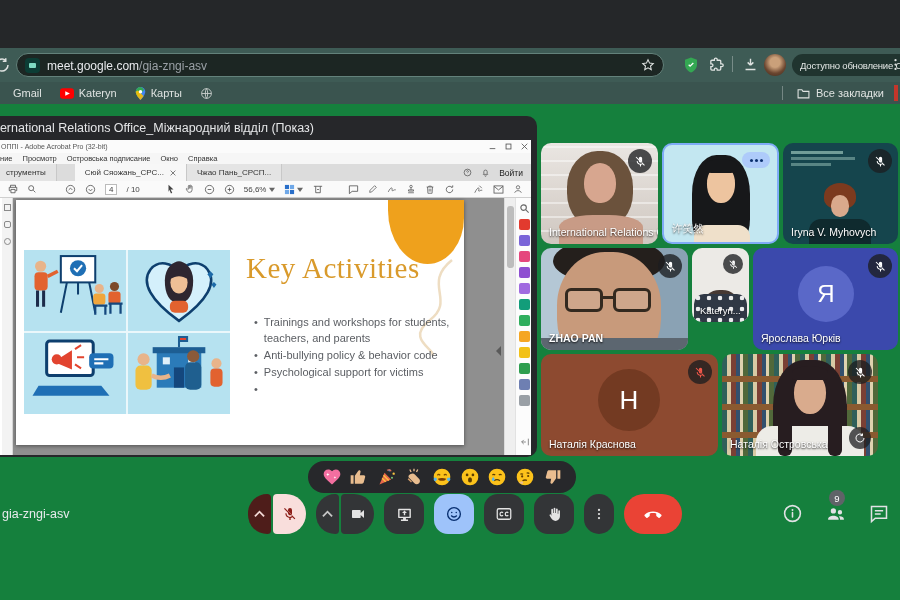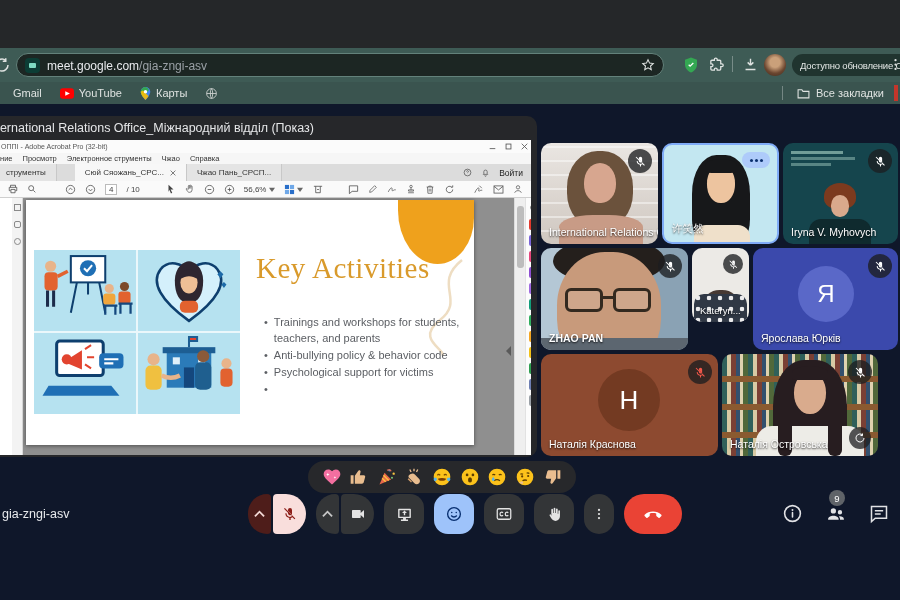--- a/index.html
+++ b/index.html
@@ -1,17 +1,17 @@
 <!DOCTYPE html>
 <html><head>
 <meta charset="utf-8">
 <style>
   html,body{margin:0;padding:0;background:#000;}
   *{box-sizing:border-box;}
-  .screen{position:relative;width:900px;height:600px;background:#0f172a;overflow:hidden;
+  .screen{position:relative;width:900px;height:600px;background:#15803d;overflow:hidden;
           font-family:"Liberation Sans",sans-serif;}
   .abs{position:absolute;}
   svg{display:block;}
   
   .tabstrip{left:0;top:0;width:900px;height:48px;background:#252729;}
   .chrometoolbar{left:0;top:48px;width:900px;height:34px;background:#3e5b55;}
   .addrbar{left:16px;top:53px;width:648px;height:24px;border-radius:13px;background:#1c2623;
            border:1px solid #63827b;display:flex;align-items:center;padding:0 8px;gap:7px;}
   .addr-host{color:#e8eaed;font-size:12px;}
   .addr-path{color:#9aa0a6;font-size:12px;}
@@ -36,21 +36,21 @@
                  display:flex;align-items:center;font-size:7px;color:#555;padding:0 3px;}
   .acro-menubar{position:absolute;left:0;top:13px;width:100%;height:11px;background:#f6f6f6;
                 display:flex;align-items:center;gap:10px;font-size:7.5px;color:#333;padding:0 3px;}
   .acro-tabs{position:absolute;left:0;top:24px;width:100%;height:17px;background:#dcdcdc;
              display:flex;align-items:flex-end;font-size:8px;color:#333;}
   .atab{height:17px;display:flex;align-items:center;padding:0 10px;gap:6px;background:#e4e4e4;border-right:1px solid #c8c8c8;}
   .atab.active{background:#f7f7f7;}
   .acro-toolbar{position:absolute;left:0;top:41px;width:100%;height:17px;background:#fafafa;
                 border-bottom:1px solid #cfcfcf;display:flex;align-items:center;gap:9px;padding:0 8px;
                 font-size:8px;color:#444;}
-  .doc{position:absolute;left:12px;top:58px;width:531px;height:257px;background:#8f8f8f;}
+  .doc{position:absolute;left:2px;top:58px;width:531px;height:257px;background:#8f8f8f;}
   .slide{position:absolute;left:14px;top:2px;width:448px;height:245px;background:#fff;
          box-shadow:0 1px 4px rgba(0,0,0,.45);overflow:hidden;}
   .illo{position:absolute;left:8px;top:50px;width:206px;height:164px;background:#b6e2f0;}
   .slidetitle{position:absolute;left:230px;top:52px;font-family:"Liberation Serif",serif;
               font-size:29px;color:#d99a2b;letter-spacing:.5px;}
   .bullets{position:absolute;left:238px;top:114px;width:204px;font-size:11px;color:#5b5e63;line-height:16px;}
   .brow{display:flex;gap:6px;margin-bottom:1px;}
   .sb-col{position:absolute;right:0;top:0;width:18px;height:257px;background:#fcfcfc;border-left:1px solid #e2e2e2;
           display:flex;flex-direction:column;align-items:center;padding-top:5px;gap:5px;}
   .sqic{width:11px;height:11px;border-radius:2px;}
@@ -123,21 +123,21 @@
 
   <div class="abs bookmarksbar">
     <span class="bm" style="margin-left:13px;">
       <span>Gmail</span>
     </span>
     <span class="bm">
       <svg width="14" height="11" viewBox="0 0 24 18">
           <rect x="0" y="0" width="24" height="18" rx="5" fill="#f00"></rect>
           <path d="M9 5l8 4-8 4z" fill="#fff"></path>
         </svg>
-      <span>YouTube</span>
+      <span>Kateryn</span>
     </span>
     <span class="bm">
       <svg width="11" height="13" viewBox="0 0 24 30">
           <path d="M12 0a11 11 0 0 0-11 11c0 8 11 19 11 19s11-11 11-19A11 11 0 0 0 12 0z" fill="#4285f4"></path>
           <path d="M12 0a11 11 0 0 0-11 11c0 4 2.7 8.6 5.5 12.4L20 7a11 11 0 0 0-8-7z" fill="#34a853"></path>
           <path d="M1 11c0 8 11 19 11 19s4-4 7-9L6 8a11 11 0 0 0-5 3z" fill="#fbbc04" opacity=".9"></path>
           <circle cx="12" cy="11" r="4" fill="#fff"></circle>
         </svg>
       <span>Карты</span>
     </span>
@@ -172,22 +172,22 @@
             <rect x="1.5" y="1.5" width="7" height="7" stroke-width="1.2"></rect>
           </svg>
         <svg width="7" height="7" viewBox="0 0 10 10" stroke="#555">
             <path d="M1 1l8 8M9 1l-8 8" stroke-width="1.2"></path>
           </svg>
       </span>
     </div>
     <div class="acro-menubar">
       <span style="margin-left:-3px;">ние</span>
       <span>Просмотр</span>
-      <span>Электронное струменты</span>
-      <span>Чжао</span>
+      <span>Островська подписание</span>
+      <span>Окно</span>
       <span>Справка</span>
     </div>
     <div class="acro-tabs">
       <div class="atab" style="margin-left:-4px;">
         <span>струменты</span>
       </div>
       <div class="atab active" style="margin-left:18px;">
         <span>Сюй Сяожань_СРС...</span>
         <svg width="6" height="6" viewBox="0 0 10 10" stroke="#666">
             <path d="M1 1l8 8M9 1l-8 8" stroke-width="1.4"></path>

